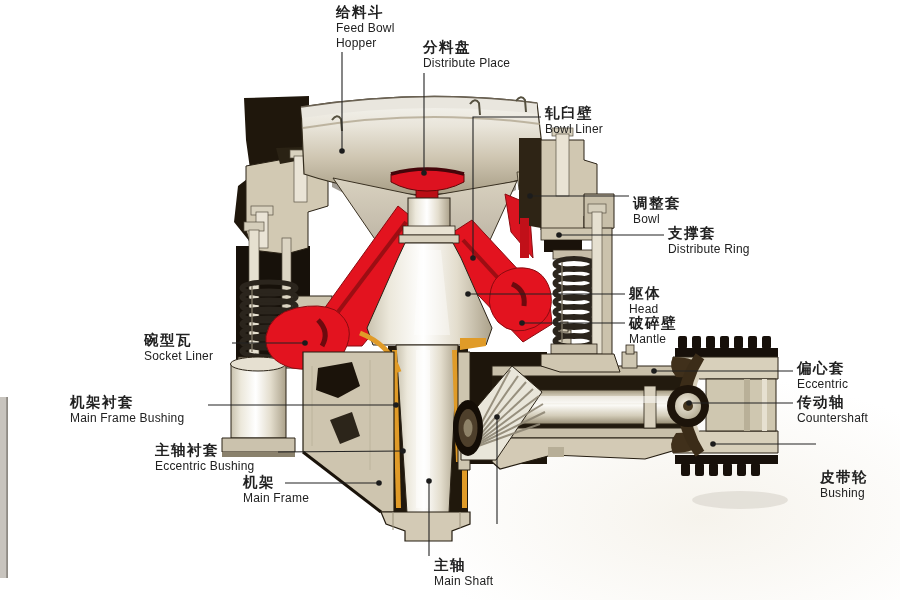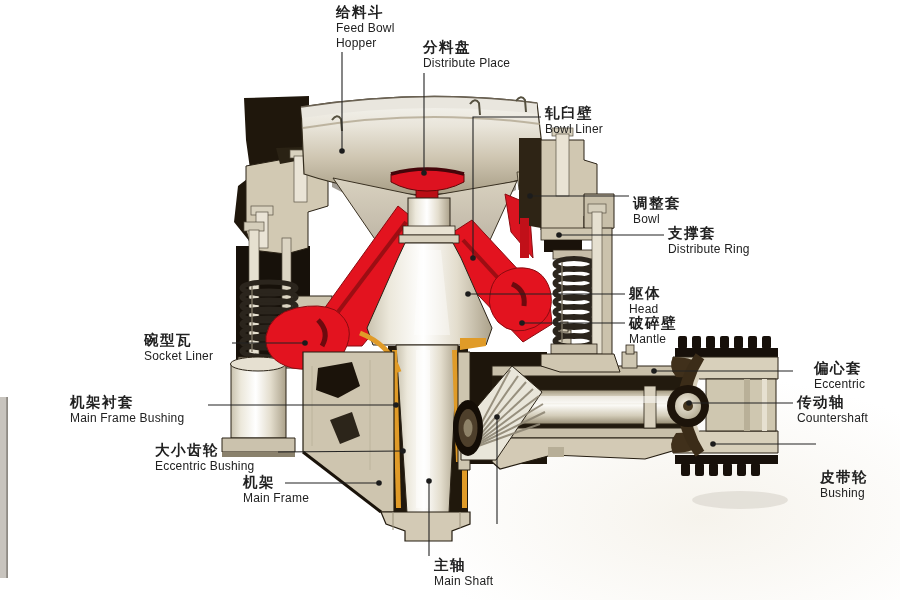--- a/index.html
+++ b/index.html
@@ -324,42 +324,42 @@
         <div class="lab-en">Distribute Ring</div>
       </div>
       <div class="part-label" style="left: 629px; top: 286px;">
         <div class="lab-zh">躯体</div>
         <div class="lab-en">Head</div>
       </div>
       <div class="part-label" style="left: 629px; top: 316px;">
         <div class="lab-zh">破碎壁</div>
         <div class="lab-en">Mantle</div>
       </div>
-      <div class="part-label" style="left: 797px; top: 361px; margin-left: 17px;">
+      <div class="part-label" style="left: 797px; top: 361px;">
         <div class="lab-zh">偏心套</div>
         <div class="lab-en">Eccentric</div>
       </div>
       <div class="part-label" style="left: 797px; top: 395px;">
         <div class="lab-zh">传动轴</div>
         <div class="lab-en">Countershaft</div>
       </div>
       <div class="part-label" style="left: 820px; top: 435px; margin-top: 35px;">
         <div class="lab-zh">皮带轮</div>
         <div class="lab-en">Bushing</div>
       </div>
       <div class="part-label" style="left: 144px; top: 333px;">
         <div class="lab-zh">碗型瓦</div>
         <div class="lab-en">Socket Liner</div>
       </div>
       <div class="part-label" style="left: 70px; top: 395px;">
         <div class="lab-zh">机架衬套</div>
         <div class="lab-en">Main Frame Bushing</div>
       </div>
       <div class="part-label" style="left: 155px; top: 443px;">
-        <div class="lab-zh">大小齿轮</div>
+        <div class="lab-zh">主轴衬套</div>
         <div class="lab-en">Eccentric Bushing</div>
       </div>
       <div class="part-label" style="left: 243px; top: 475px;">
         <div class="lab-zh">机架</div>
         <div class="lab-en">Main Frame</div>
       </div>
       <div class="part-label" style="left: 434px; top: 558px;">
         <div class="lab-zh">主轴</div>
         <div class="lab-en">Main Shaft</div>
       </div>

